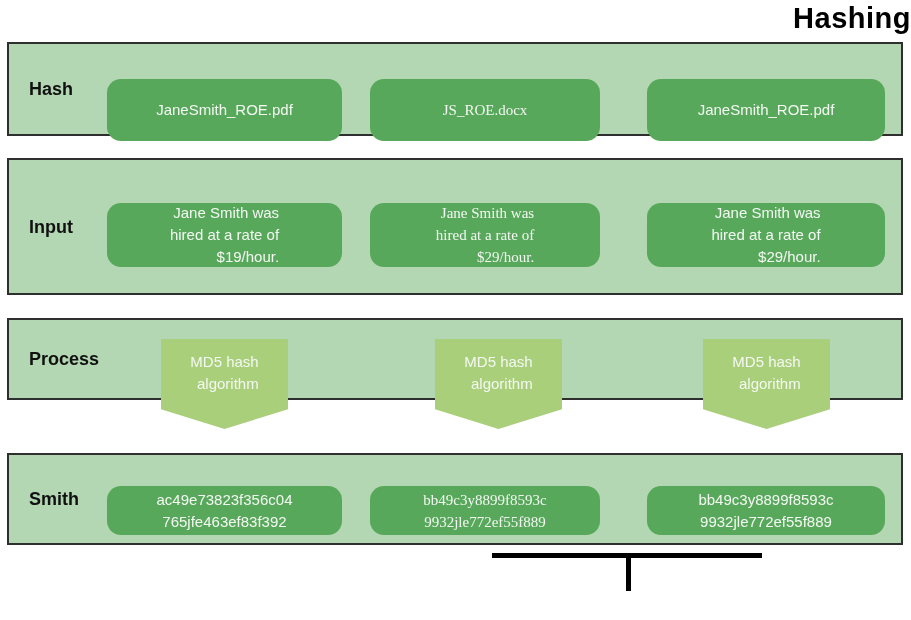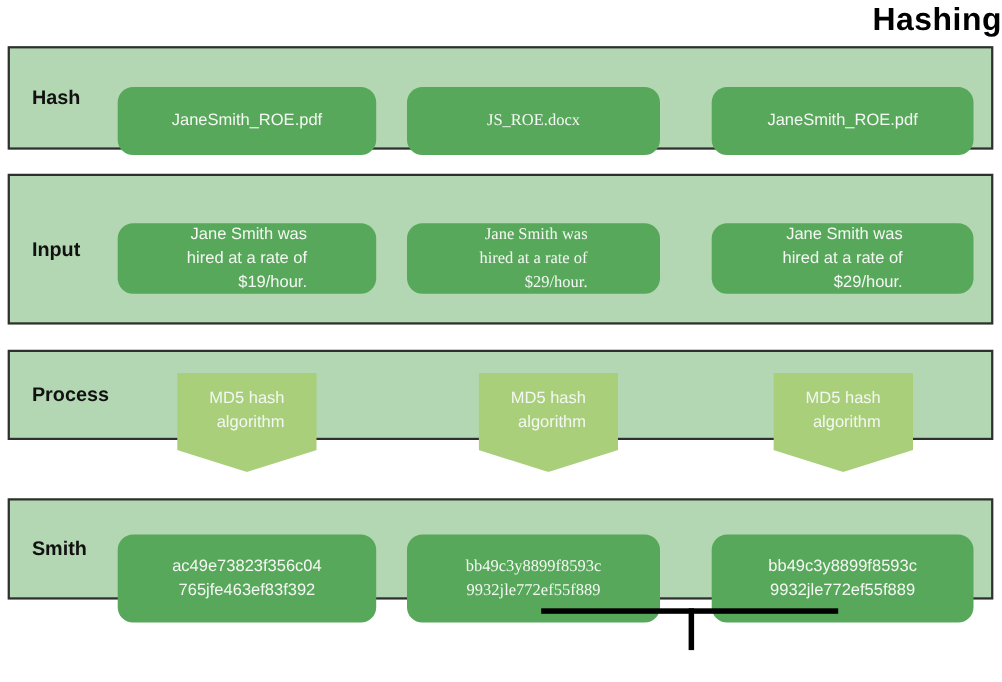--- a/index.html
+++ b/index.html
@@ -40,21 +40,21 @@
     background:var(--node-bg);border-radius:14px;
     color:var(--node-text);font-size:15px;line-height:22px;
     display:flex;align-items:center;justify-content:center;
     white-space:pre-line;text-align:center;margin-top:19px;
   }
   .col1{left:98px;width:235px;}
   .col2{left:361px;width:230px;font-family:Liberation Serif, serif;}
   .col3{left:638px;width:238px;}
   .file-node{top:16px;height:62px;}
   .input-node{top:24px;height:64px;text-align:right;}
-  .hash-node{top:12px;height:80px;}
+  .hash-node{top:12px;height:49px;}
   .process-shape{
     position:absolute;top:19px;width:127px;height:90px;box-sizing:border-box;
     background:var(--process-bg);
     clip-path:polygon(0 0,100% 0,100% 78%,50% 100%,0 78%);
     color:var(--node-text);font-size:15px;line-height:22px;
     display:flex;align-items:center;justify-content:center;
     white-space:pre-line;text-align:right;
     padding-bottom:22px;
   }
   .p1{left:152px;}

